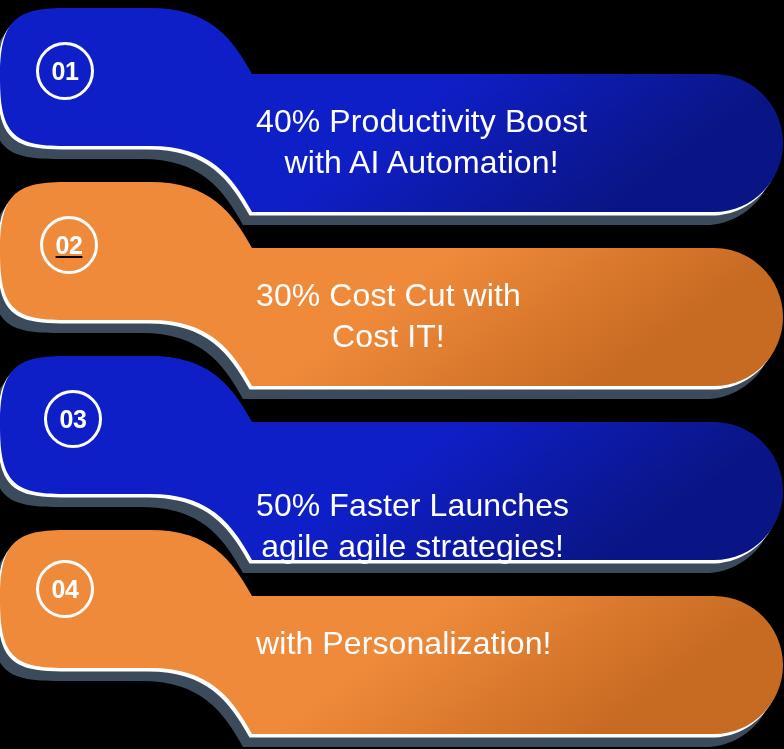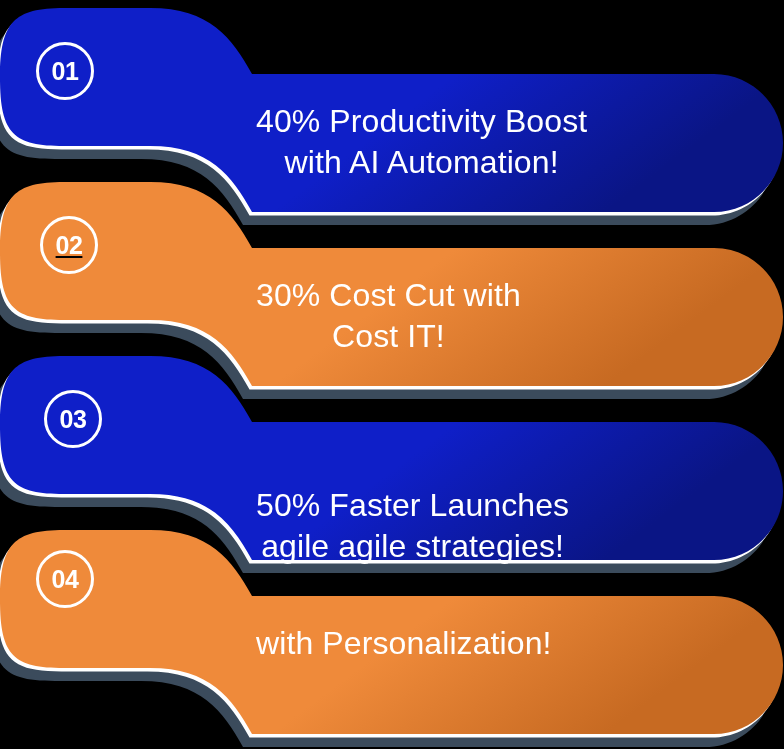--- a/index.html
+++ b/index.html
@@ -139,20 +139,20 @@
           <linearGradient id="grad3" x1="0" y1="0" x2="1" y2="0.35">
             <stop offset="0" stop-color="#ef8a3a"></stop>
             <stop offset="0.62" stop-color="#ef8a3a"></stop>
             <stop offset="1" stop-color="#c76a22"></stop>
           </linearGradient>
         </defs>
         <path d="M 0,78 C 0,22 14,8 64,8 L 150,8 C 210,8 232,38 252,74 L 714,74 C 752,74 783,105 783,143 C 783,181 752,212 714,212 L 252,212 C 232,176 210,146 150,146 L 64,146 C 14,146 0,134 0,78 Z" transform="translate(-9,13)" fill="#3b4b5c"></path>
         <path d="M 0,78 C 0,22 14,8 64,8 L 150,8 C 210,8 232,38 252,74 L 714,74 C 752,74 783,105 783,143 C 783,181 752,212 714,212 L 252,212 C 232,176 210,146 150,146 L 64,146 C 14,146 0,134 0,78 Z" transform="translate(-2.5,3.5)" fill="#ffffff"></path>
         <path d="M 0,78 C 0,22 14,8 64,8 L 150,8 C 210,8 232,38 252,74 L 714,74 C 752,74 783,105 783,143 C 783,181 752,212 714,212 L 252,212 C 232,176 210,146 150,146 L 64,146 C 14,146 0,134 0,78 Z" fill="url(#grad3)"></path>
       </svg>
-      <div class="badge" style="left: 36px; top: 28px; text-align: center;">
+      <div class="badge" style="left: 36px; top: 38px; text-align: center;">
         <span class="badge-text">04</span>
       </div>
       <div class="headline" style="left: 256px; top: 101px;">
         <span class="line">with Personalization!</span>
       </div>
     </div>
   </div>
 
 </body></html>

